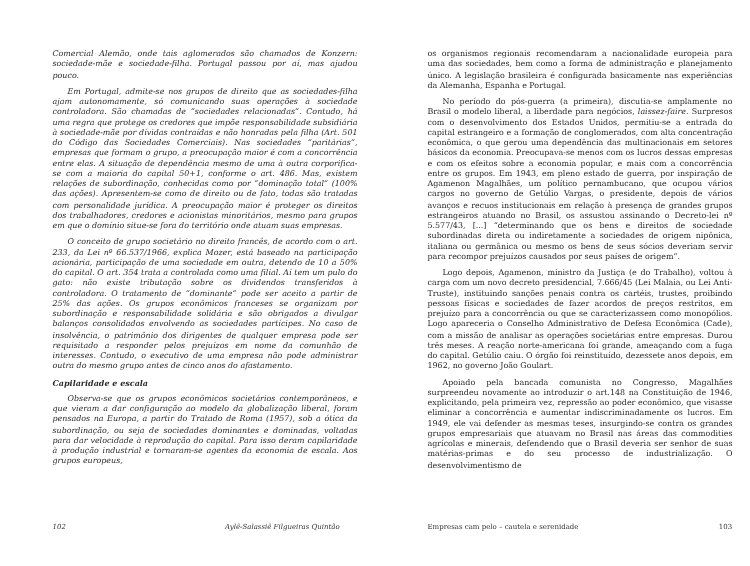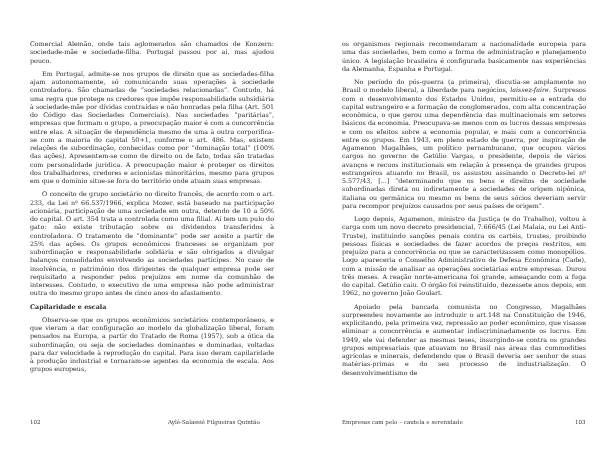--- a/index.html
+++ b/index.html
@@ -2,21 +2,21 @@
 <html><head>
 <meta charset="utf-8">
 <style>
   html, body { margin: 0; padding: 0; }
   body {
     width: 600px; height: 453px; background: #ffffff; overflow: hidden;
     font-family: "DejaVu Serif", serif; color: #2a2a2a;
   }
   .spread { position: relative; width: 600px; height: 453px; }
   .page { position: absolute; top: 0; height: 453px; width: 300px; }
-  .page.left { left: 0; }
+  .page.left { left: 12px; font-style: italic; }
   .page.right { left: 300px; }
   .text-block {
     position: absolute; top: 40px; width: 244px;
     font-size: 6.35px; line-height: 8.25px; text-align: justify;
     hyphens: manual;
   }
   .left .text-block { left: 30px; }
   .right .text-block { left: 42px; width: 244px; }
   .para { margin: 0 0 5px 0; text-indent: 12px; }
   .para.noindent { text-indent: 0; }

